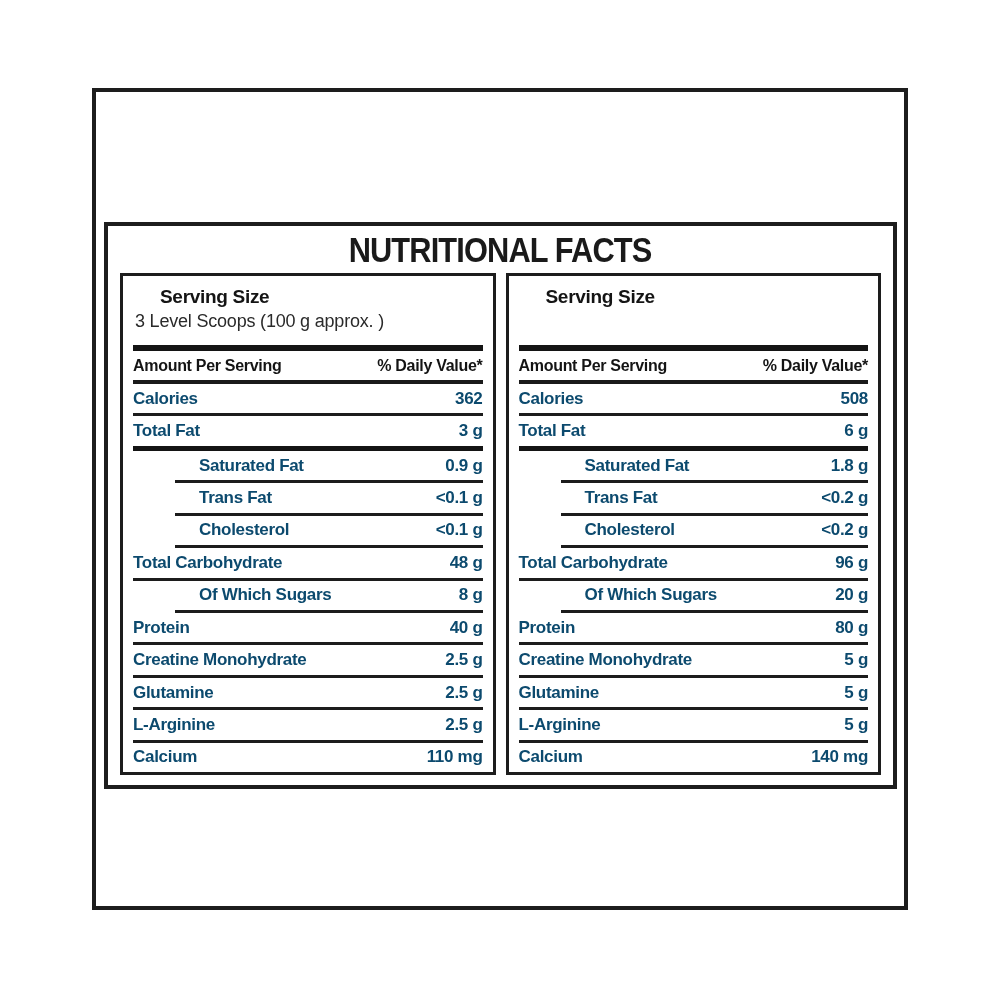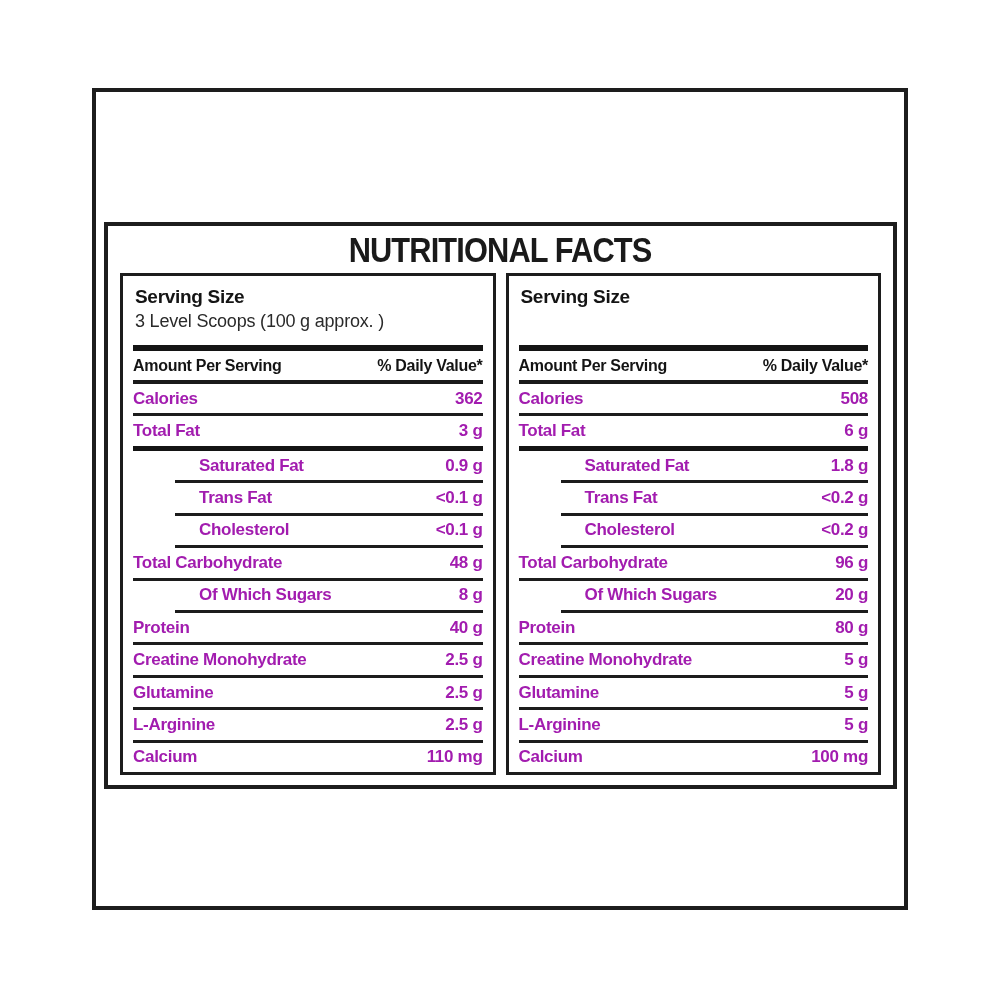--- a/index.html
+++ b/index.html
@@ -21,32 +21,32 @@
   .panel-title span{
     font-size:35px;font-weight:700;letter-spacing:-1px;
     transform:scaleX(0.88);transform-origin:center;white-space:nowrap;color:#1a1a1a;
   }
   .cols{display:flex;gap:10px;padding:0 12px;height:502px;}
   .col{
     flex:1;border:3px solid #1d1d1d;box-sizing:border-box;background:#fff;
     display:flex;flex-direction:column;
   }
   .serving{height:69px;box-sizing:border-box;padding:10px 12px 0;}
-  .ss-label{font-size:19px;font-weight:700;letter-spacing:-0.3px;line-height:22px;color:#141414;}
+  .ss-label{font-size:19px;font-weight:700;letter-spacing:-0.3px;line-height:22px;color:#141414;margin-left:25px;}
   .ss-value{font-size:18px;font-weight:400;letter-spacing:-0.2px;line-height:27px;color:#2a2a2a;}
   .bar{height:6px;background:#141414;margin:0 10px;}
   .hdr{
     height:29px;display:flex;align-items:center;justify-content:space-between;
     padding:0 10px;font-size:16px;font-weight:700;letter-spacing:-0.3px;color:#141414;
   }
   .hdr-line{height:4px;background:#1a1a1a;margin:0 10px;}
   .rows{flex:1;display:flex;flex-direction:column;}
   .row{
     flex:1;display:flex;align-items:center;justify-content:space-between;
-    padding:0 10px;font-size:17px;font-weight:700;letter-spacing:-0.3px;color:#a21caf;
+    padding:0 10px;font-size:17px;font-weight:700;letter-spacing:-0.3px;color:#0c4a6e;
   }
   .row.indent{padding-left:52px;margin-left:24px;}
   .line{height:3px;background:#1c1c1c;margin:0 10px;flex:0 0 auto;}
   .line.thick{height:5px;background:#141414;}
   .line.indent{margin-left:52px;}
   .lbl{white-space:nowrap;}
   .val{white-space:nowrap;}
 </style>
 </head>
 <body>
@@ -192,19 +192,19 @@
               <span class="val">5 g</span>
             </div>
             <div class="line"></div>
             <div class="row">
               <span class="lbl">L-Arginine</span>
               <span class="val">5 g</span>
             </div>
             <div class="line"></div>
             <div class="row">
               <span class="lbl">Calcium</span>
-              <span class="val">100 mg</span>
+              <span class="val">140 mg</span>
             </div>
           </div>
   </div>
 </div>
   </div>
 </div>
 
 </body></html>

